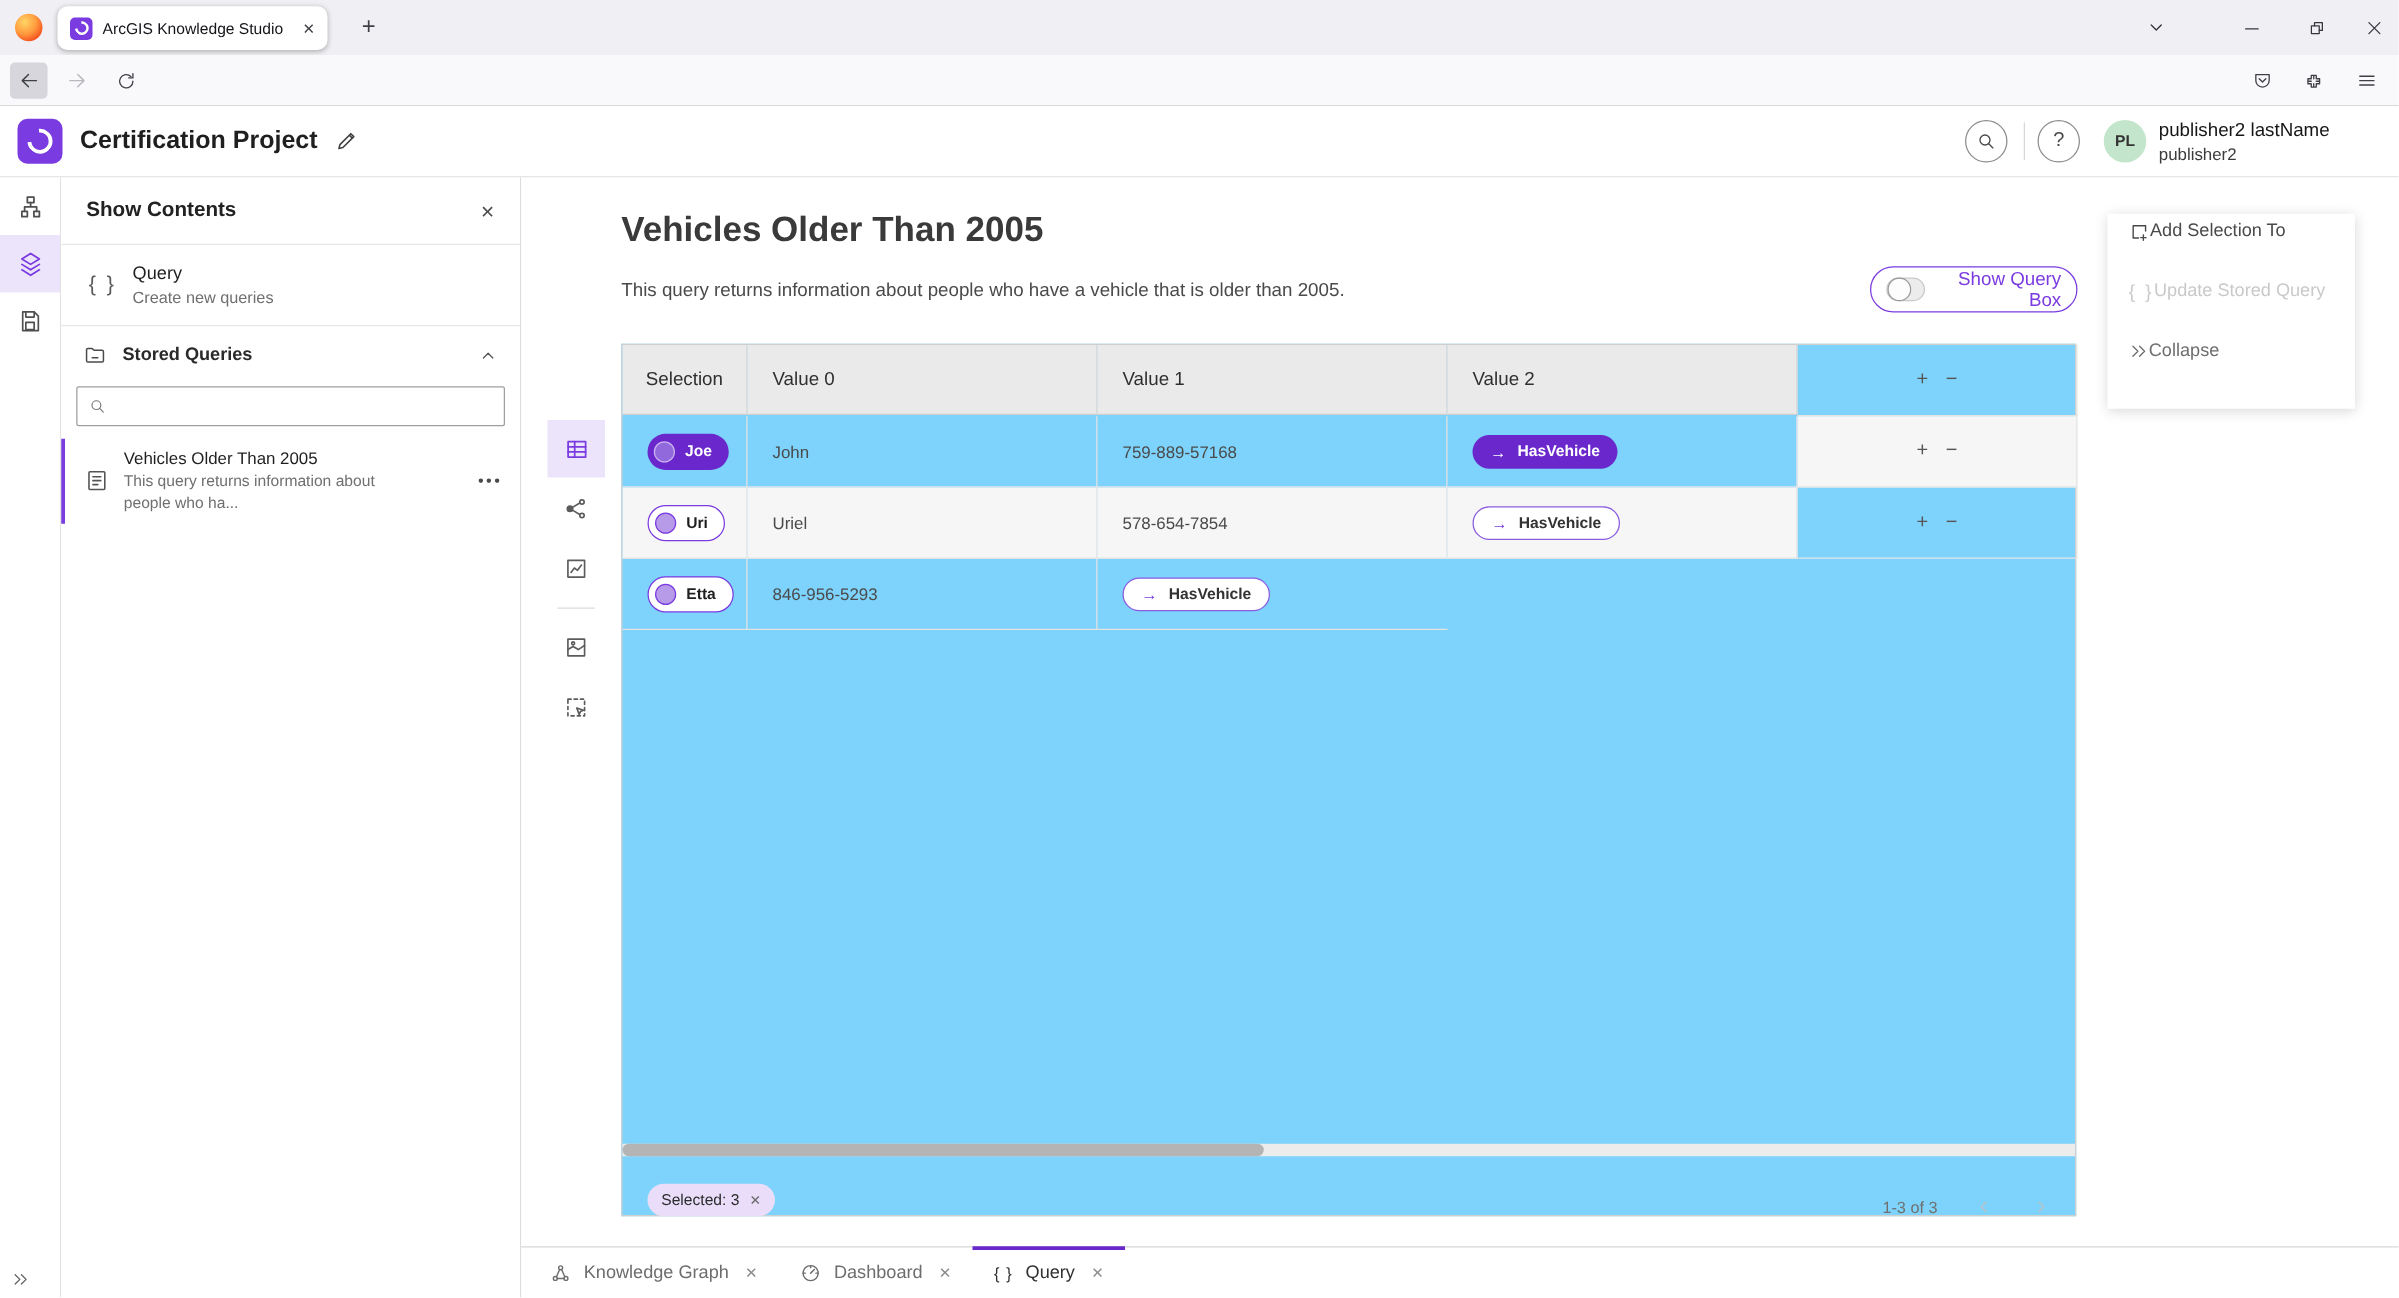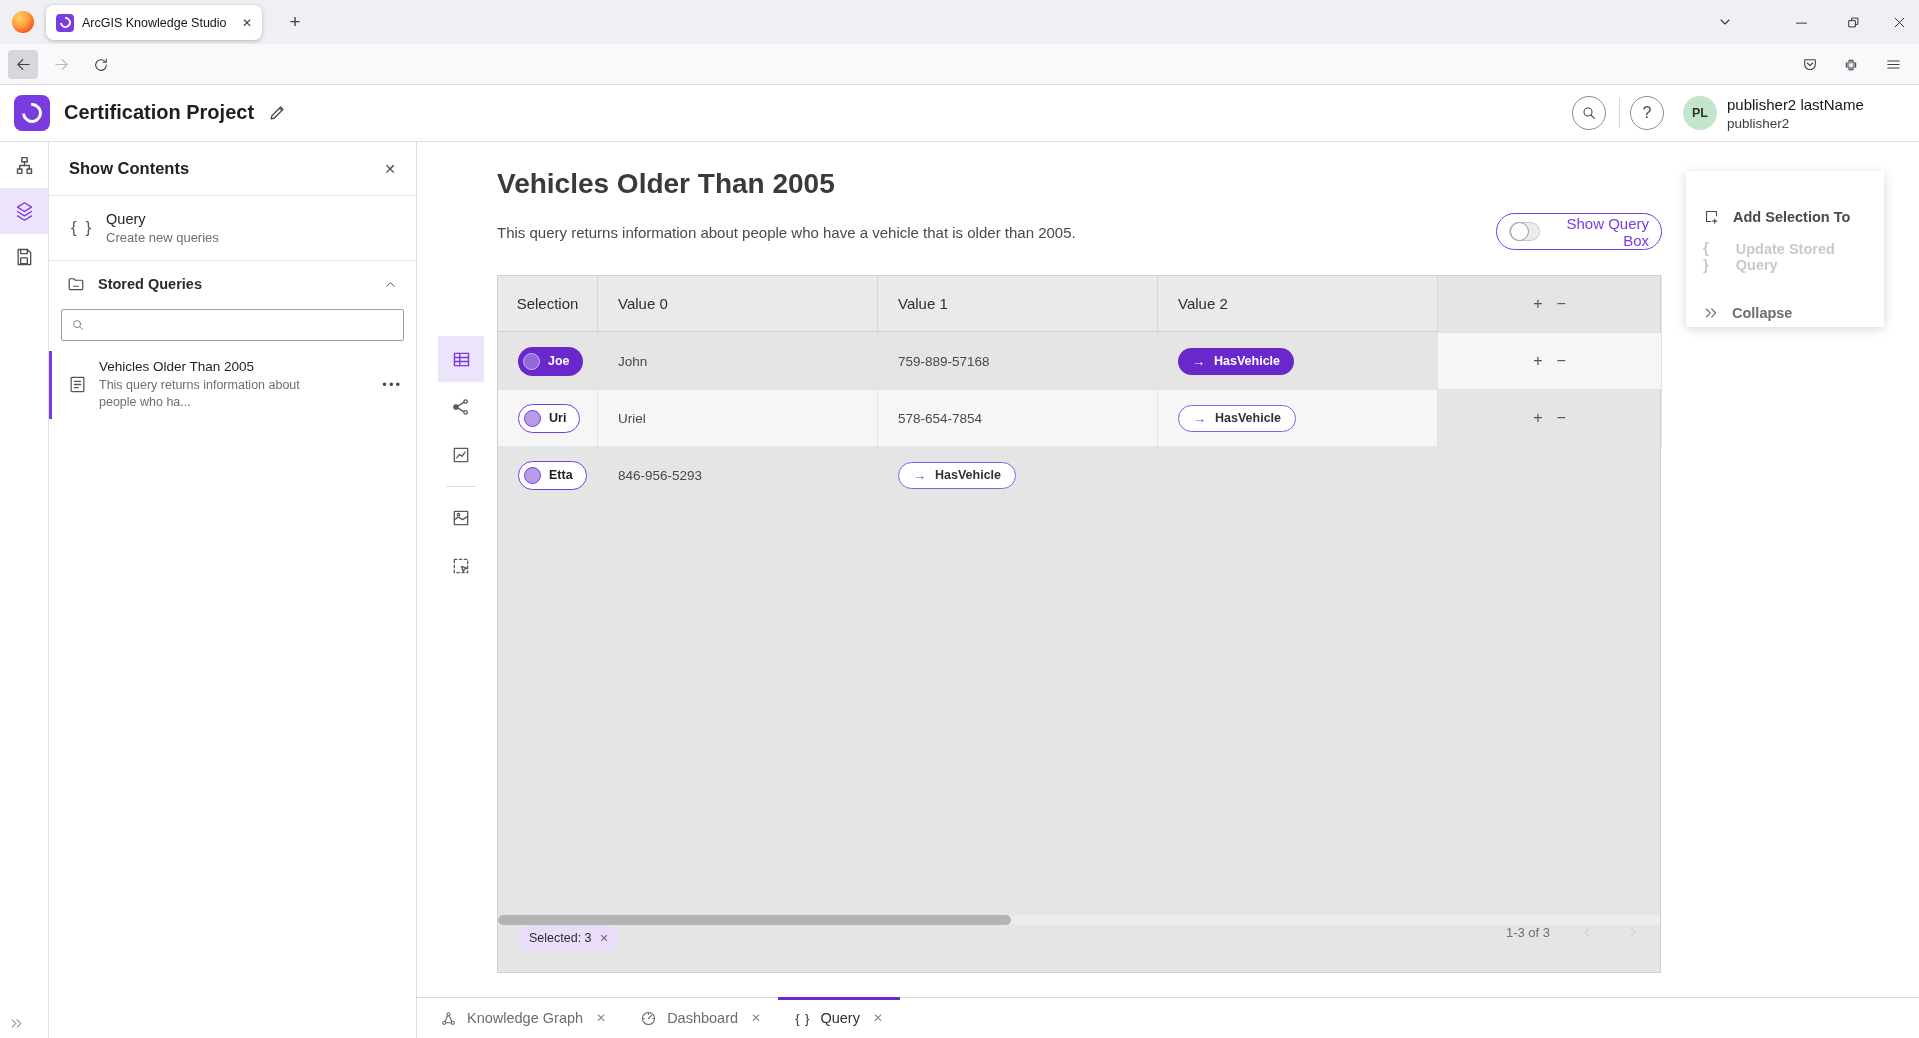--- a/index.html
+++ b/index.html
@@ -81,21 +81,21 @@
   .tool-div { width:30px; height:1px; background:#dcdcdc; margin:8px 0 8px 16px; }
 
   .main-title { position:absolute; left:80px; top:26px; font-size:28px; font-weight:700; color:#3a3a3a; }
   .main-desc { position:absolute; left:80px; top:82px; font-size:15px; color:#4a4a4a; }
   .sqb { position:absolute; left:1079px; top:71px; width:166px; height:37px; border:1.5px solid #7a3be0; border-radius:19px;
     display:flex; align-items:center; gap:9px; padding:0 12px; }
   .sqb .track { width:35px; height:19px; border-radius:10px; background:#ececec; border:1px solid #c9c9c9; position:relative; }
   .sqb .knob { position:absolute; left:0px; top:-1px; width:19px; height:19px; border-radius:50%; background:#fdfdfd; border:1px solid #9a9a9a; }
   .sqb .lbl { font-size:15px; color:#7a3be0;text-align:right; }
 
-  .card { position:absolute; left:80px; top:133px; width:1164px; height:698px; border:1px solid #cfcfcf; background:#e5e5e5; }
+  .card { position:absolute; left:80px; top:133px; width:1164px; height:698px; border:1px solid #cfcfcf; background:#7dd3fc; }
   .tgrid { display:grid; grid-template-columns:100px 280px 280px 280px 224px; }
   .th { height:56px; background:#eaeaea; display:flex; align-items:center; font-size:15px; color:#2f2f2f;
     border-right:1px solid #d6d6d6; border-bottom:1px solid #cfcfcf; padding-left:20px; }
   .th.center { justify-content:center; padding-left:0; }
   .th:last-child { border-right:0; }
   .td { height:57px; display:flex; align-items:center; font-size:13.5px; color:#4a4a4a;
     border-right:1px solid #e3e3e3; border-bottom:1px solid #e3e3e3; padding-left:20px; }
   .td:last-child { border-right:0; }
   .selcell { justify-content:center; gap:14px; padding-left:0; color:#555; }
   .selcell span { font-size:16px; line-height:1; }
@@ -110,32 +110,32 @@
 
   .rel-pill { display:inline-flex; align-items:center; gap:9px; height:27px; border-radius:14px; padding:0 14px; font-size:12.5px; font-weight:700; }
   .rel-pill.filled { background:#6a28cc; color:#fff; }
   .rel-pill.filled .ar { color:#fff; }
   .rel-pill.outline { background:#fff; border:1.3px solid #8a5ce0; color:#333; }
   .rel-pill.outline .ar { color:#7a3be0; }
   .ar { font-size:13px; }
 
   .hscroll { position:absolute; left:0; top:639px; width:100%; height:10px; background:#ececec; }
   .hthumb { position:absolute; left:0; top:0; width:513px; height:10px; background:#b4b4b4; border-radius:5px; }
-  .card-foot { position:absolute; left:0; top:649px; width:100%; height:48px; display:flex; align-items:flex-start; padding:0 20px; }
+  .card-foot { position:absolute; left:0; top:649px; width:100%; height:48px; display:flex; align-items:flex-end; padding:0 20px; }
   .chip { display:inline-flex; align-items:center; gap:8px; height:26px; border-radius:13px; background:#e9ddf9; padding:0 11px;
     font-size:12.5px; color:#2c2c2c; }
   .chip .x { color:#6a6a6a; font-size:11px; }
   .pager { margin-left:auto; display:flex; align-items:center; gap:30px; }
   .pager .pg { font-size:13px; color:#6f6f6f; }
   .pgbtn { color:#c2c2c2; }
 
   
   .ctx { position:absolute; left:1686px; top:171px; width:198px; background:#fff; box-shadow:0 2px 10px rgba(0,0,0,.16);
     padding:6px 0; z-index:20; }
-  .ctx-item { height:48px; display:flex; align-items:flex-end; gap:13px; padding:0 17px; font-size:14.5px; color:#4a4a4a;font-weight:bold; }
+  .ctx-item { height:48px; display:flex; align-items:flex-start; padding:0 17px; font-size:14.5px; color:#4a4a4a; }
   .ctx-item.disabled { color:#c9c9c9; }
   .ctx-item.dim { color:#6e6e6e; }
   .ctx-item .braces { font-size:15px; color:inherit; }
 
   
   .tabbar { position:absolute; left:417px; top:997px; width:1502px; height:41px; background:#fff; border-top:1px solid #d8d8d8;
     display:flex; align-items:stretch; padding-left:6px; }
   .btab2 { position:relative; display:flex; align-items:center; gap:10px; padding:0 17px; font-size:14.5px; color:#6d6d6d; }
   .btab2 .x { color:#8a8a8a; font-size:12px; margin-left:3px; }
   .btab2.active { color:#2f2f2f; }

